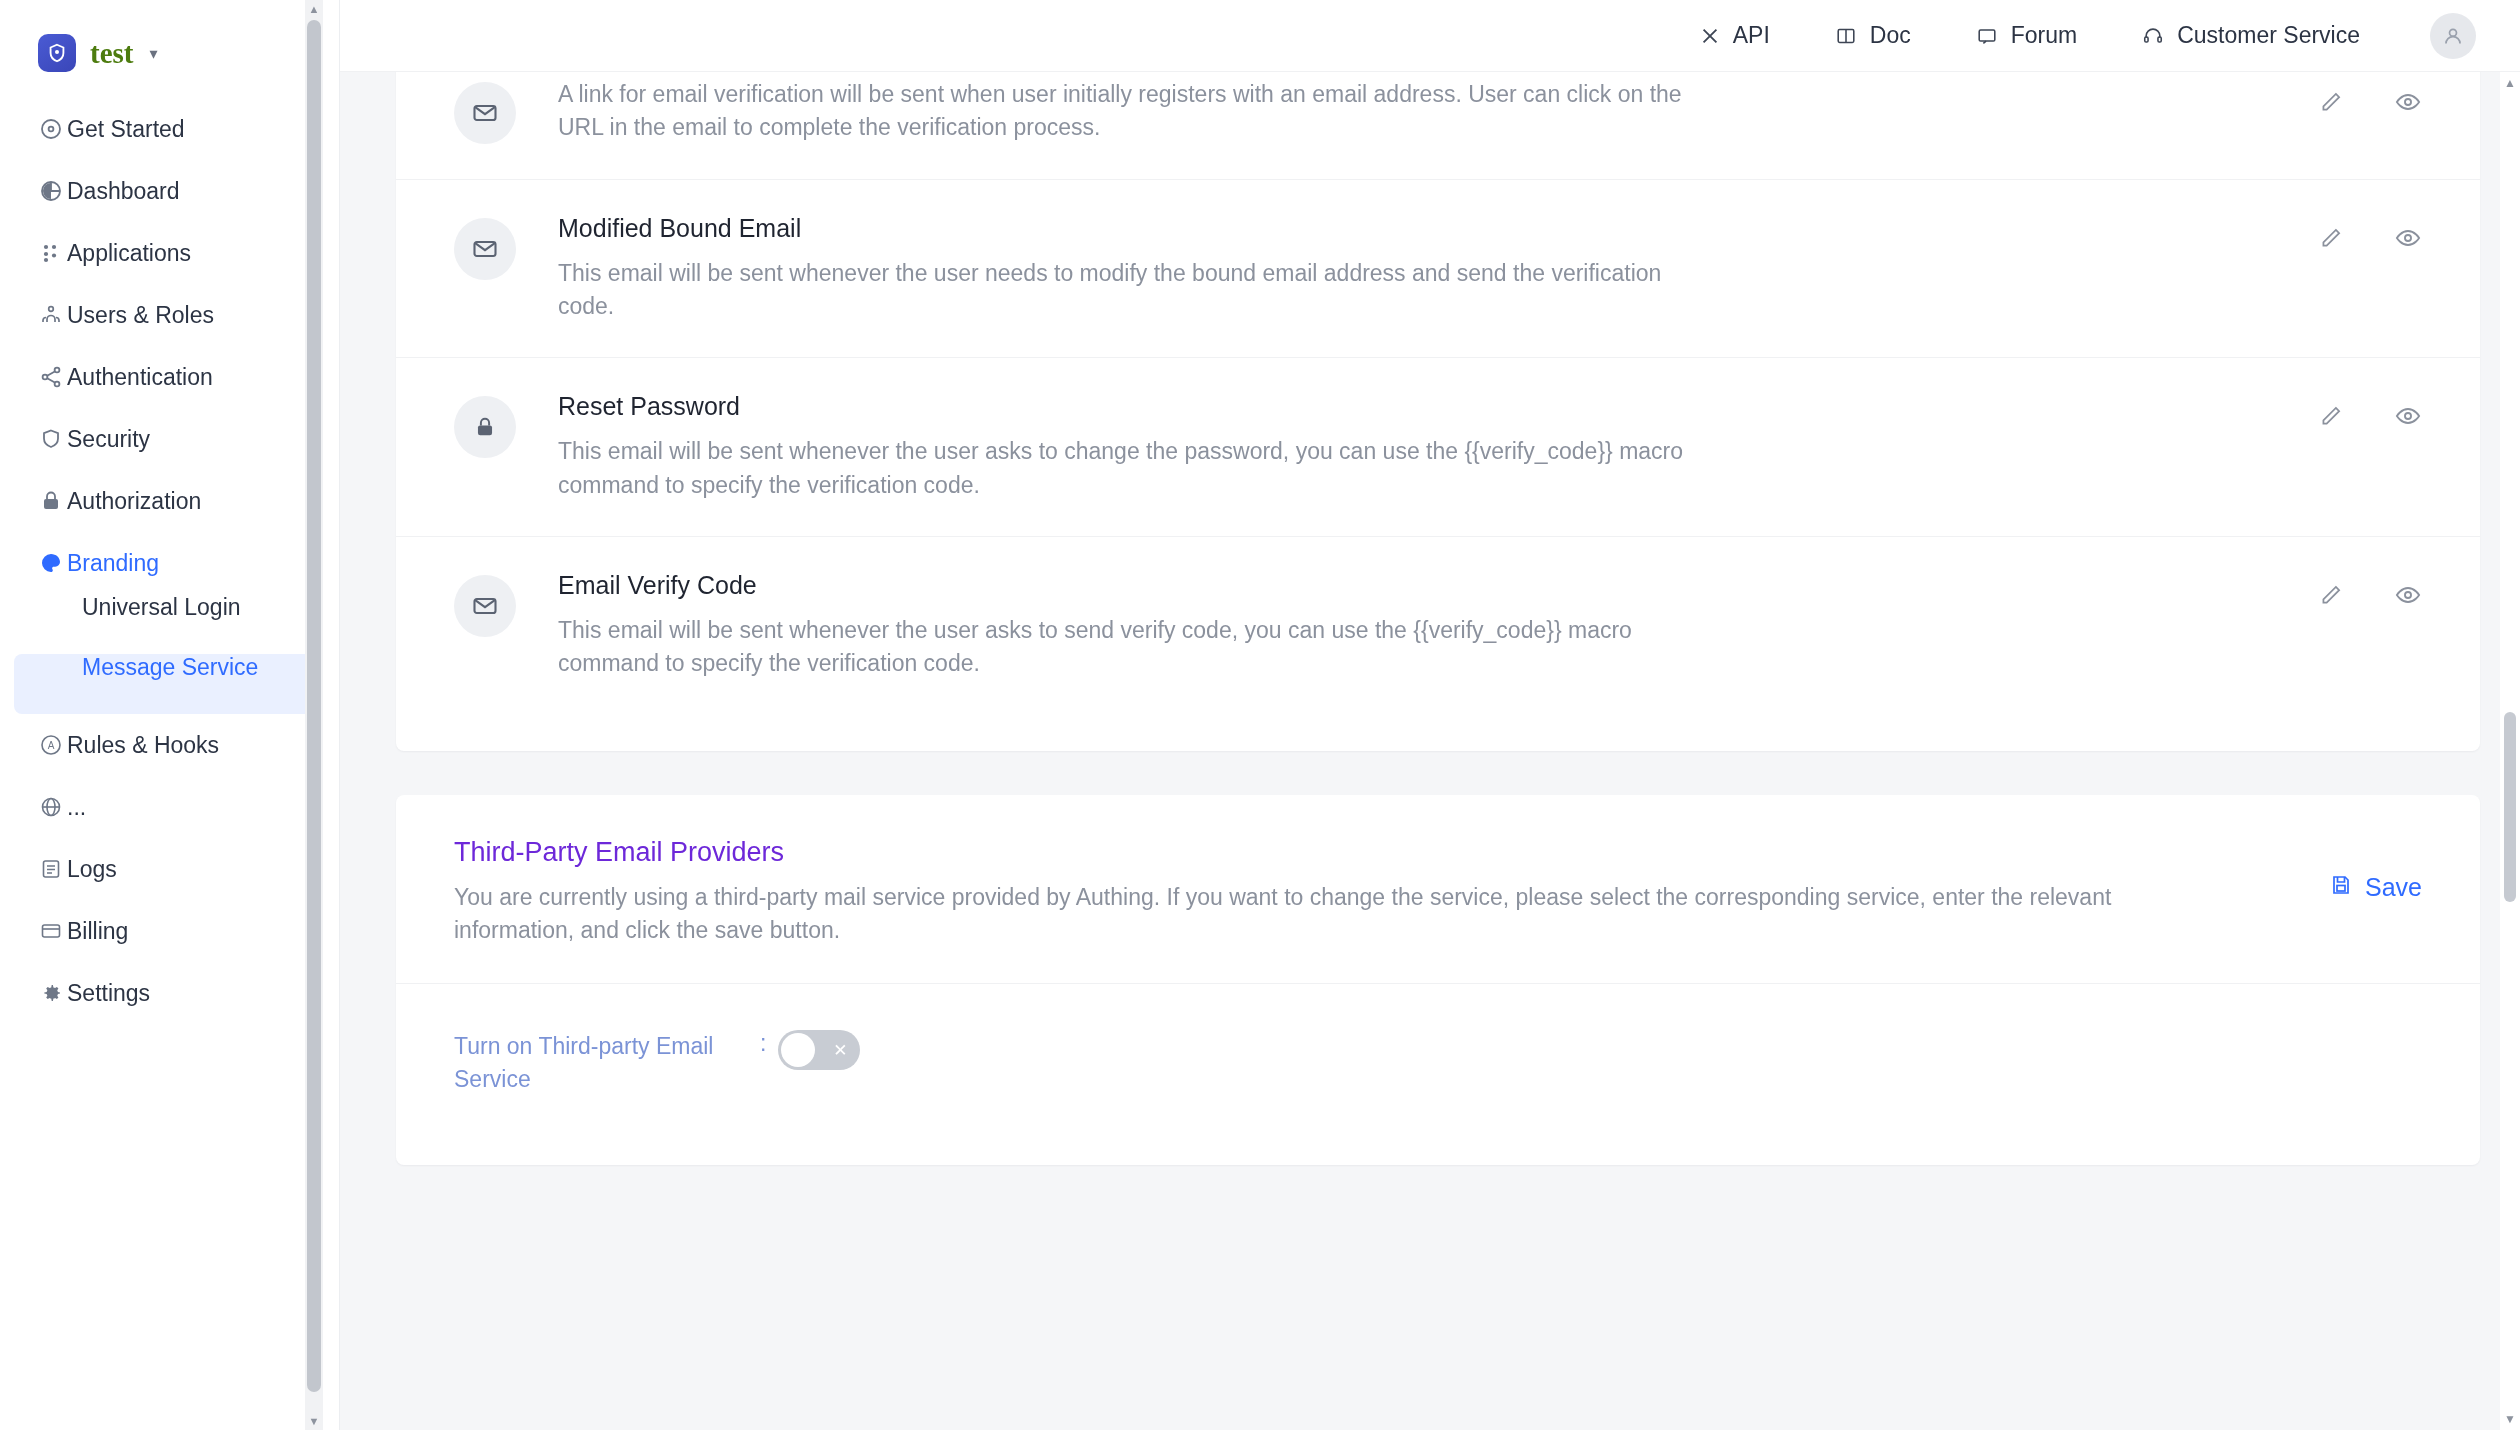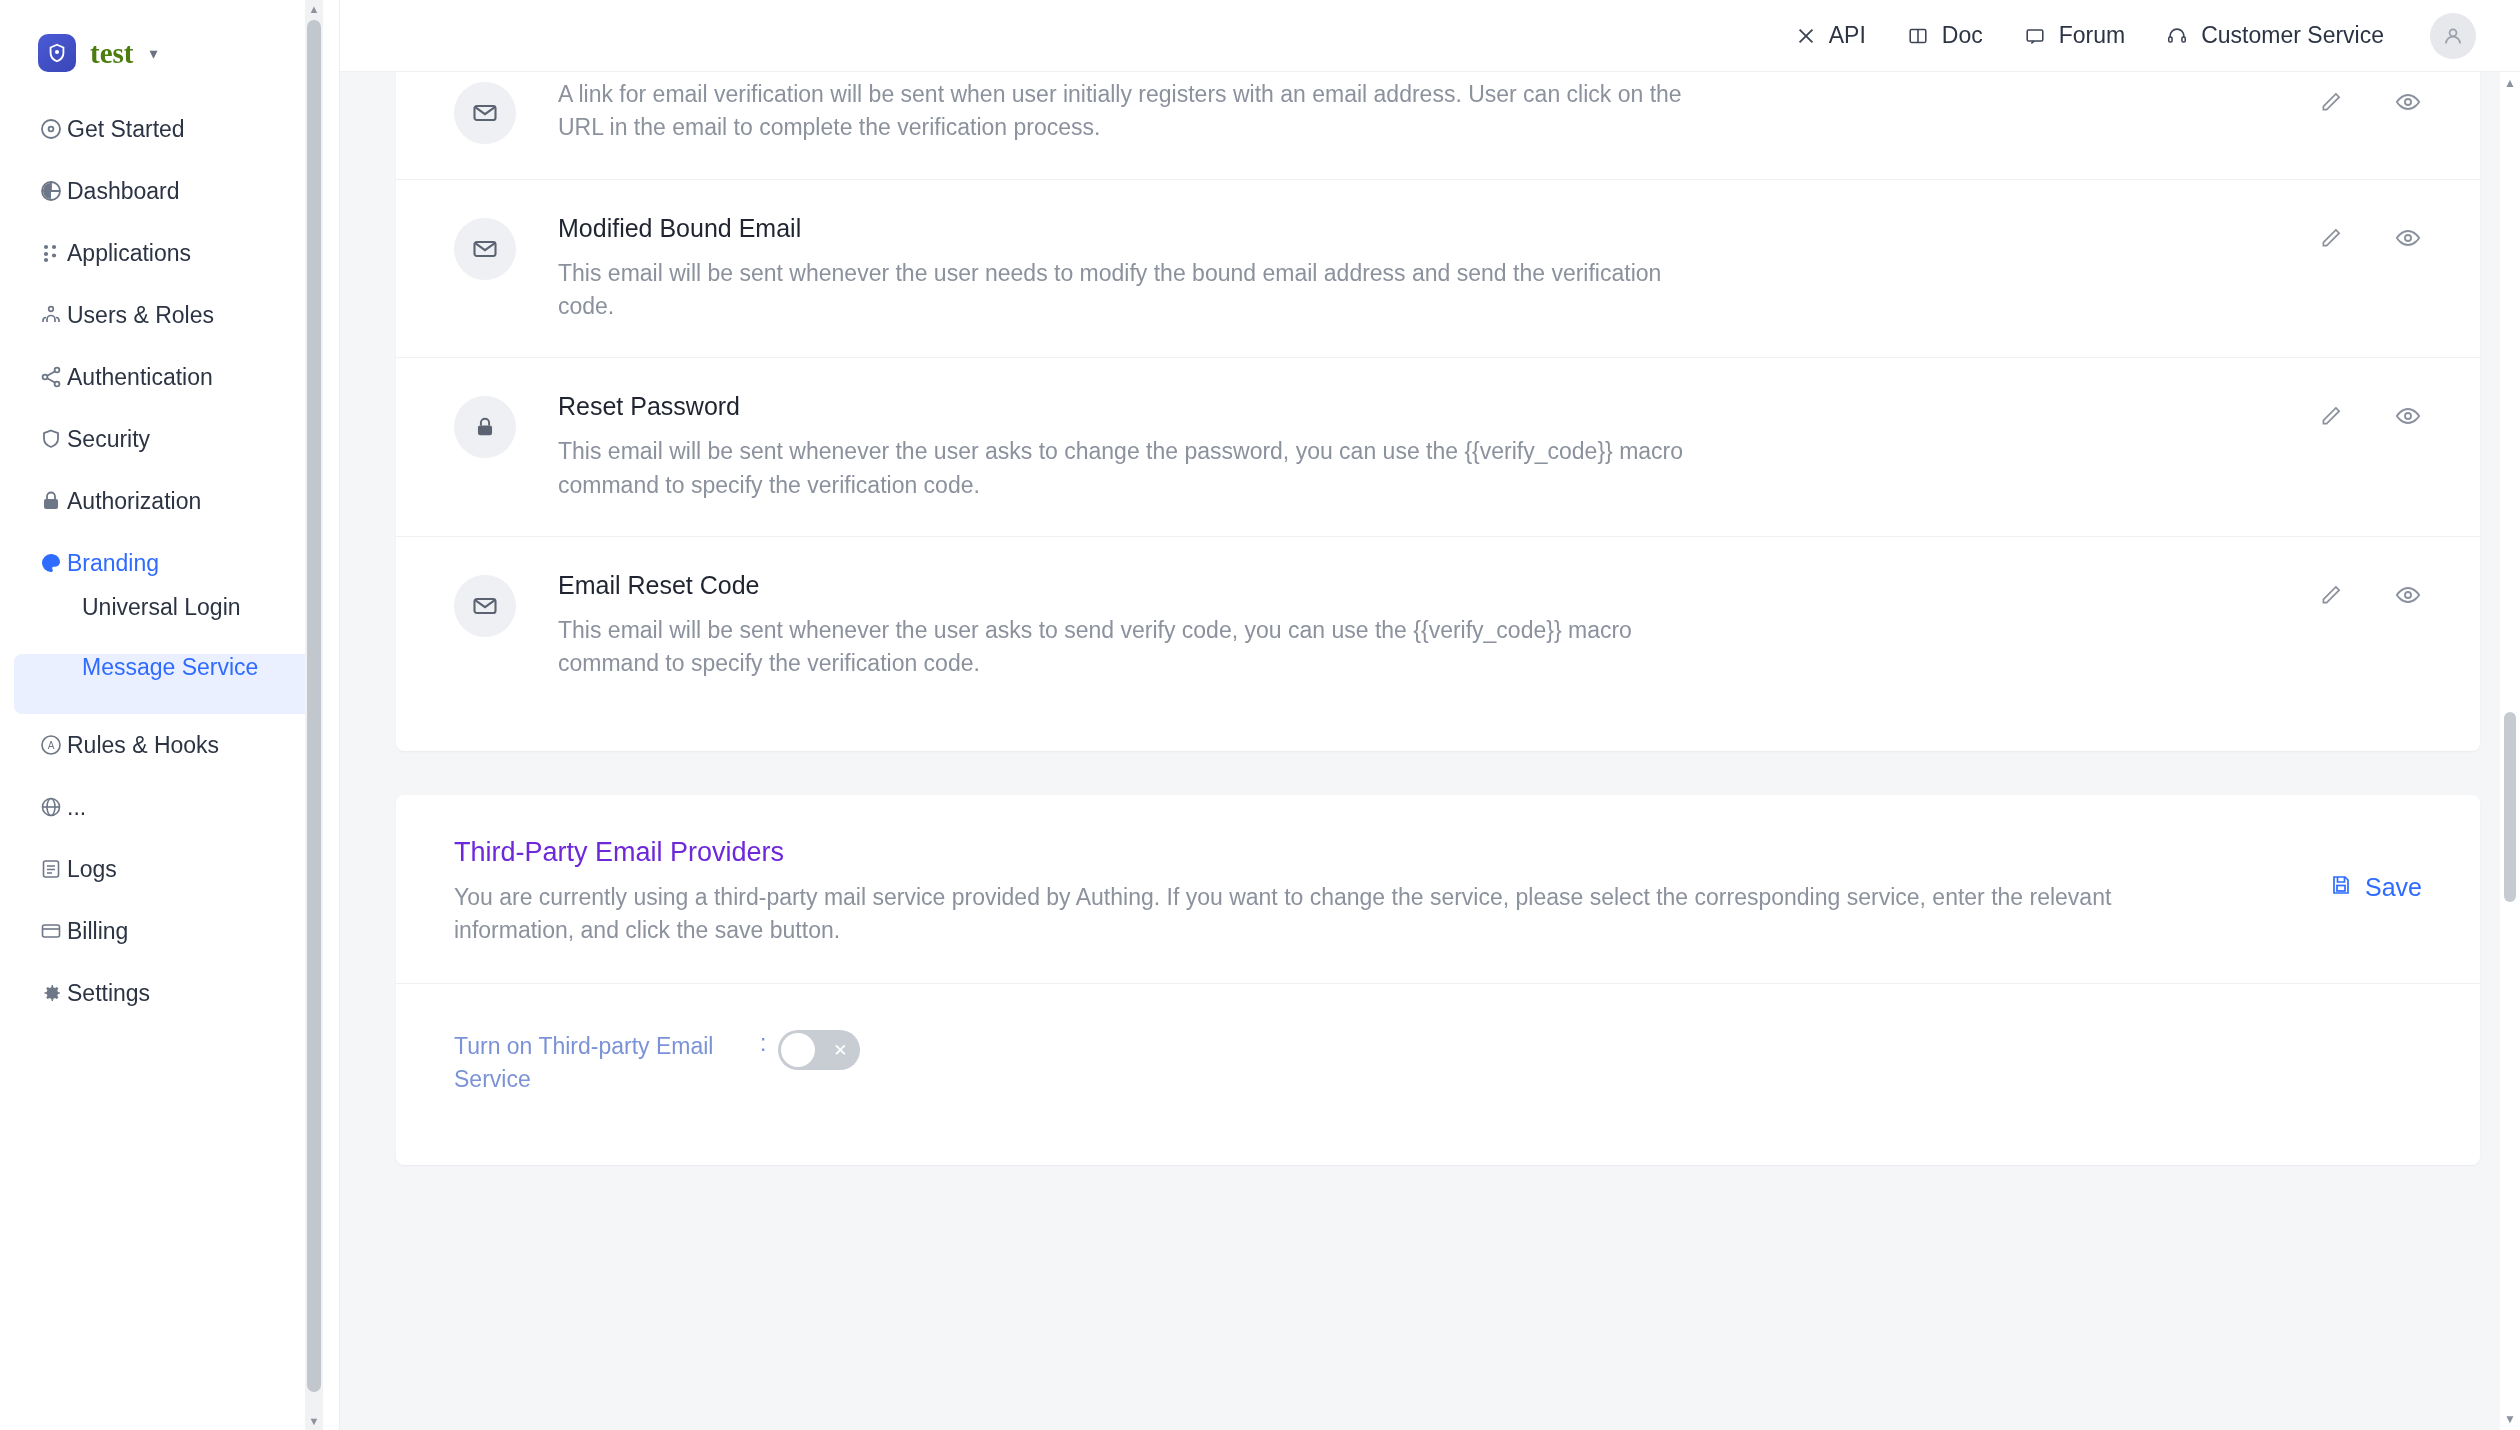--- a/index.html
+++ b/index.html
@@ -129,21 +129,21 @@
     position: relative;
     background: #f5f6f8;
     overflow: hidden;
   }
   .topbar {
     height: 72px;
     background: #ffffff;
     display: flex;
     align-items: center;
     justify-content: flex-end;
-    gap: 40px;
+    gap: 64px;
     padding-right: 44px;
     border-bottom: 1px solid #f0f1f3;
   }
   .top-link {
     display: flex;
     align-items: center;
     gap: 12px;
     font-size: 23px;
     color: #2c3444;
     cursor: pointer;
@@ -620,21 +620,21 @@
         </div>
 
         <div class="tpl-row">
           <span class="tpl-icon">
             <svg width="28" height="28" viewBox="0 0 24 24" fill="none" stroke="currentColor" stroke-width="1.8">
                 <rect x="3" y="6" width="18" height="12" rx="2"></rect>
                 <path d="M3.6 7l8.4 6 8.4-6"></path>
               </svg>
           </span>
           <div class="tpl-body">
-            <div class="tpl-title">Email Reset Code</div>
+            <div class="tpl-title">Email Verify Code</div>
             <div class="tpl-desc">This email will be sent whenever the user asks to send verify code, you can use the {{verify_code}} macro command to specify the verification code.</div>
           </div>
           <div class="tpl-actions">
             <span class="act">
               <svg width="26" height="26" viewBox="0 0 24 24" fill="none" stroke="currentColor" stroke-width="1.6">
                   <path d="M16.5 4.5l3 3L8 19H5v-3z"></path>
                 </svg>
             </span>
             <span class="act">
               <svg width="28" height="28" viewBox="0 0 24 24" fill="none" stroke="currentColor" stroke-width="1.6">

